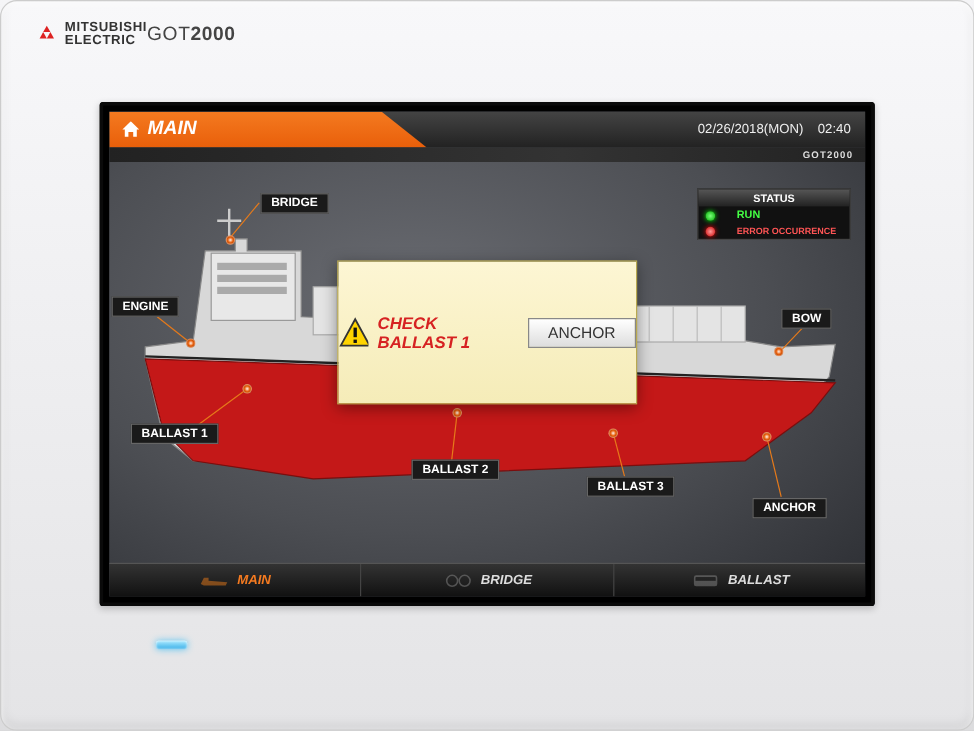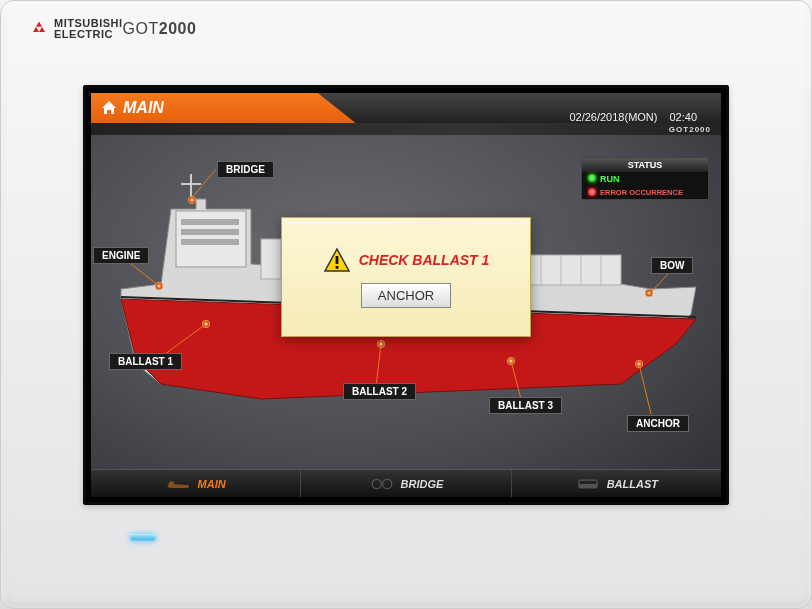--- a/index.html
+++ b/index.html
@@ -45,22 +45,22 @@
   .header {
     position: relative; height: 30px;
     background: linear-gradient(180deg, #f47a20 0%, #e95f0a 100%);
     display: flex; align-items: center;
     color: #fff; font-size: 16px; font-weight: 700; font-style: italic;
     padding-left: 10px;
     clip-path: polygon(0 0, 36% 0, 42% 100%, 0 100%);
   }
   .header-bar {
     position: absolute; top: 0; right: 0; left: 0; height: 30px;
-    display: flex; justify-content: flex-end; align-items: flex-end;
-    padding-right: 24px; gap: 12px;
+    display: flex; justify-content: flex-end; align-items: center;
+    padding-right: 12px; gap: 12px;
     color: #eee; font-size: 11px;
     background: linear-gradient(180deg, #444 0%, #222 100%);
     z-index: -1;
   }
   .header-wrap { position: relative; height: 30px; }
   .header-wrap .header { position: absolute; inset: 0; z-index: 2; }
   .header-wrap .header-bar { z-index: 1; }
   .home-slot { display: inline-flex; align-items: center; gap: 6px; }
   .sub-strip {
     height: 12px;
@@ -90,34 +90,34 @@
 
   .status-box {
     position: absolute; top: 18px; right: 12px;
     width: 128px; background: #111; border: 1px solid #444;
     color: #fff; font-size: 9px;
   }
   .status-box .hdr {
     background: linear-gradient(180deg, #555 0%, #222 100%);
     text-align: center; font-weight: 700; padding: 2px 0;
   }
-  .status-row { display: flex; align-items: flex-start; gap: 4px; padding: 2px 6px; }
+  .status-row { display: flex; align-items: flex-end; gap: 18px; padding: 2px 6px; }
   .led { width: 8px; height: 8px; border-radius: 50%; }
   .led.green { background: radial-gradient(circle, #7cff7c, #0a0); box-shadow: 0 0 4px #0f0; }
   .led.red { background: radial-gradient(circle, #ff9a9a, #c00); box-shadow: 0 0 4px #f00; }
   .status-run { color: #4f4; font-weight: 700; }
   .status-err { color: #f55; font-weight: 700; font-size: 7.5px; }
 
   .popup {
     position: absolute;
     left: 190px; top: 78px; width: 250px; height: 120px;
     background: linear-gradient(180deg, #fdf6d4 0%, #f5ecb8 100%);
     border: 1px solid #b8a850;
     box-shadow: 0 3px 12px rgba(0,0,0,0.4);
-    display: flex; flex-direction: column; align-items: center; justify-content: center;
+    display: flex; flex-direction: row; align-items: center; justify-content: center;
     gap: 10px; z-index: 10;
   }
   .popup-row { display: flex; align-items: center; gap: 8px; }
   .popup-msg { color: #d62222; font-size: 14px; font-style: italic; font-weight: 600; }
   .popup-btn {
     background: linear-gradient(180deg, #fff 0%, #ddd 100%);
     border: 1px solid #888; padding: 4px 16px;
     font-size: 13px; font-weight: 400; color: #333;
     cursor: pointer;
   }

